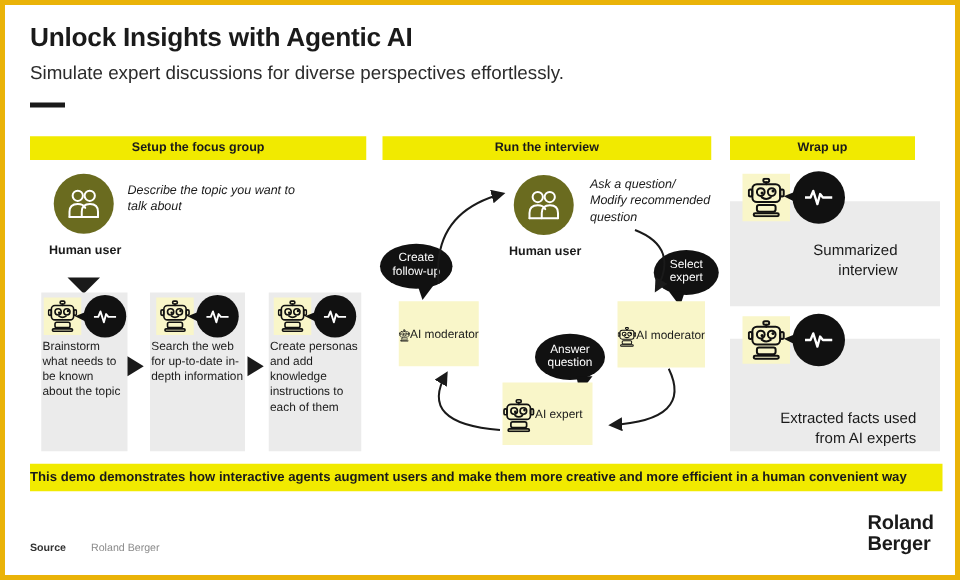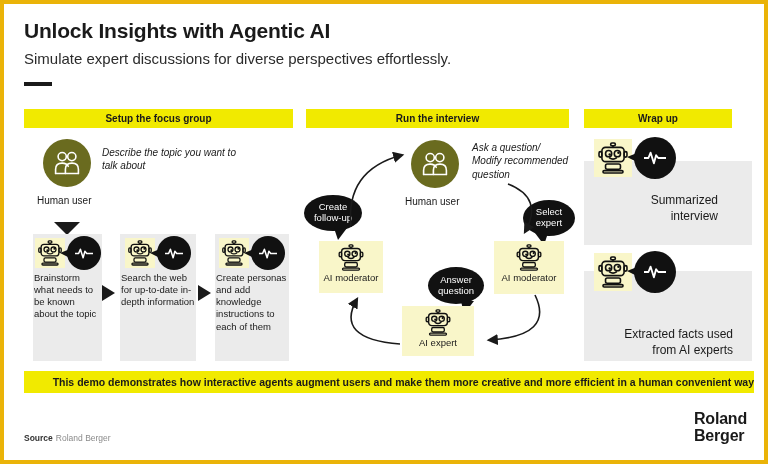--- a/index.html
+++ b/index.html
@@ -20,21 +20,21 @@
   .col-header{position:absolute;top:105px;height:19px;background:var(--yellow);
     font-size:10px;font-weight:bold;text-align:center;line-height:19px}
   .ch-1{left:20px;width:269px}
   .ch-2{left:302px;width:263px}
   .ch-3{left:580px;width:148px}
 
   .actor-circle{position:absolute;width:48px;height:48px;border-radius:50%;background:var(--olive);
     display:flex;align-items:center;justify-content:center}
   .ac-1{left:39px;top:135px}
   .ac-2{left:407px;top:136px}
-  .actor-label{position:absolute;font-size:10px;font-weight:normal;text-align:left;line-height:1.15}
+  .actor-label{position:absolute;font-size:10px;font-weight:bold;text-align:right;line-height:1.15}
   .al-1{left:33px;top:191px;width:60px}
   .al-2{left:401px;top:192px;width:60px}
 
   .note{position:absolute;font-style:italic;font-size:10px;line-height:1.33}
   .note-1{left:98px;top:142px;width:140px}
   .note-2{left:468px;top:137px;width:100px}
 
   .down-tri{position:absolute;left:50px;top:218px;width:0;height:0;
     border-left:13px solid transparent;border-right:13px solid transparent;border-top:13px solid var(--ink)}
   .next-tri{position:absolute;top:281px;width:0;height:0;
@@ -54,21 +54,21 @@
   .badge-bubble{width:34px;height:34px;border-radius:50%;background:#111;margin-left:2px;position:relative;
     display:flex;align-items:center;justify-content:center;flex:none}
   .badge-bubble::before{content:"";position:absolute;left:-7px;top:13px;width:0;height:0;
     border-top:4px solid transparent;border-bottom:5px solid transparent;border-right:10px solid #111}
 
   .badge-lg{position:absolute;display:flex;align-items:center}
   .badge-lg .badge-sq{width:38px;height:38px}
   .badge-lg .badge-bubble{width:42px;height:42px}
   .badge-lg .badge-bubble::before{top:16px}
 
-  .agent-box{position:absolute;background:var(--light-yellow);display:flex;flex-direction:column;align-items:center}
+  .agent-box{position:absolute;background:var(--light-yellow);display:flex;align-items:center}
   .ab-ml{left:315px;top:237px;width:64px;height:52px}
   .ab-mr{left:490px;top:237px;width:70px;height:53px}
   .ab-ex{left:398px;top:302px;width:72px;height:50px}
   .agent-box svg{margin-top:3px}
   .agent-label{font-size:9.5px;margin-top:1px;white-space:nowrap}
 
   .speech{position:absolute;background:#111;border-radius:50%;color:#fff;
     display:flex;align-items:center;justify-content:center;text-align:center;
     font-size:9.5px;line-height:1.15}
   .speech::after{content:"";position:absolute;width:0;height:0}
@@ -82,24 +82,24 @@
   .out-box{position:absolute;left:580px;width:168px;background:var(--panel)}
   .ob-1{top:157px;height:84px}
   .ob-2{top:267px;height:90px}
   .out-text{font-size:12px;line-height:1.3;text-align:right;margin:0 auto}
   .ot-1{margin-top:32px;width:100px}
   .ot-2{margin-top:56px;width:130px}
   .bl-1{left:10px;top:-20px}
   .bl-2{left:10px;top:-16px}
 
   .banner{position:absolute;left:20px;top:367px;width:730px;height:22px;background:var(--yellow);
-    font-size:10.5px;font-weight:bold;text-align:right;line-height:22px}
+    font-size:10.5px;font-weight:bold;text-align:left;line-height:22px}
 
   .source-line{position:absolute;left:20px;top:429px;font-size:8.5px;color:#8a8a8a}
-  .source-line b{color:#333;margin-right:3px}
+  .source-line b{color:#333;margin-right:20px}
   .logo{position:absolute;left:690px;top:406px;font-size:16px;font-weight:bold;line-height:1.07;letter-spacing:-0.2px}
 
   .arrows{position:absolute;left:0;top:0;pointer-events:none}
   .hidden-defs{position:absolute;width:0;height:0;overflow:hidden}
 </style>
 </head>
 <body>
 
 <svg class="hidden-defs" aria-hidden="true">
   <defs>

